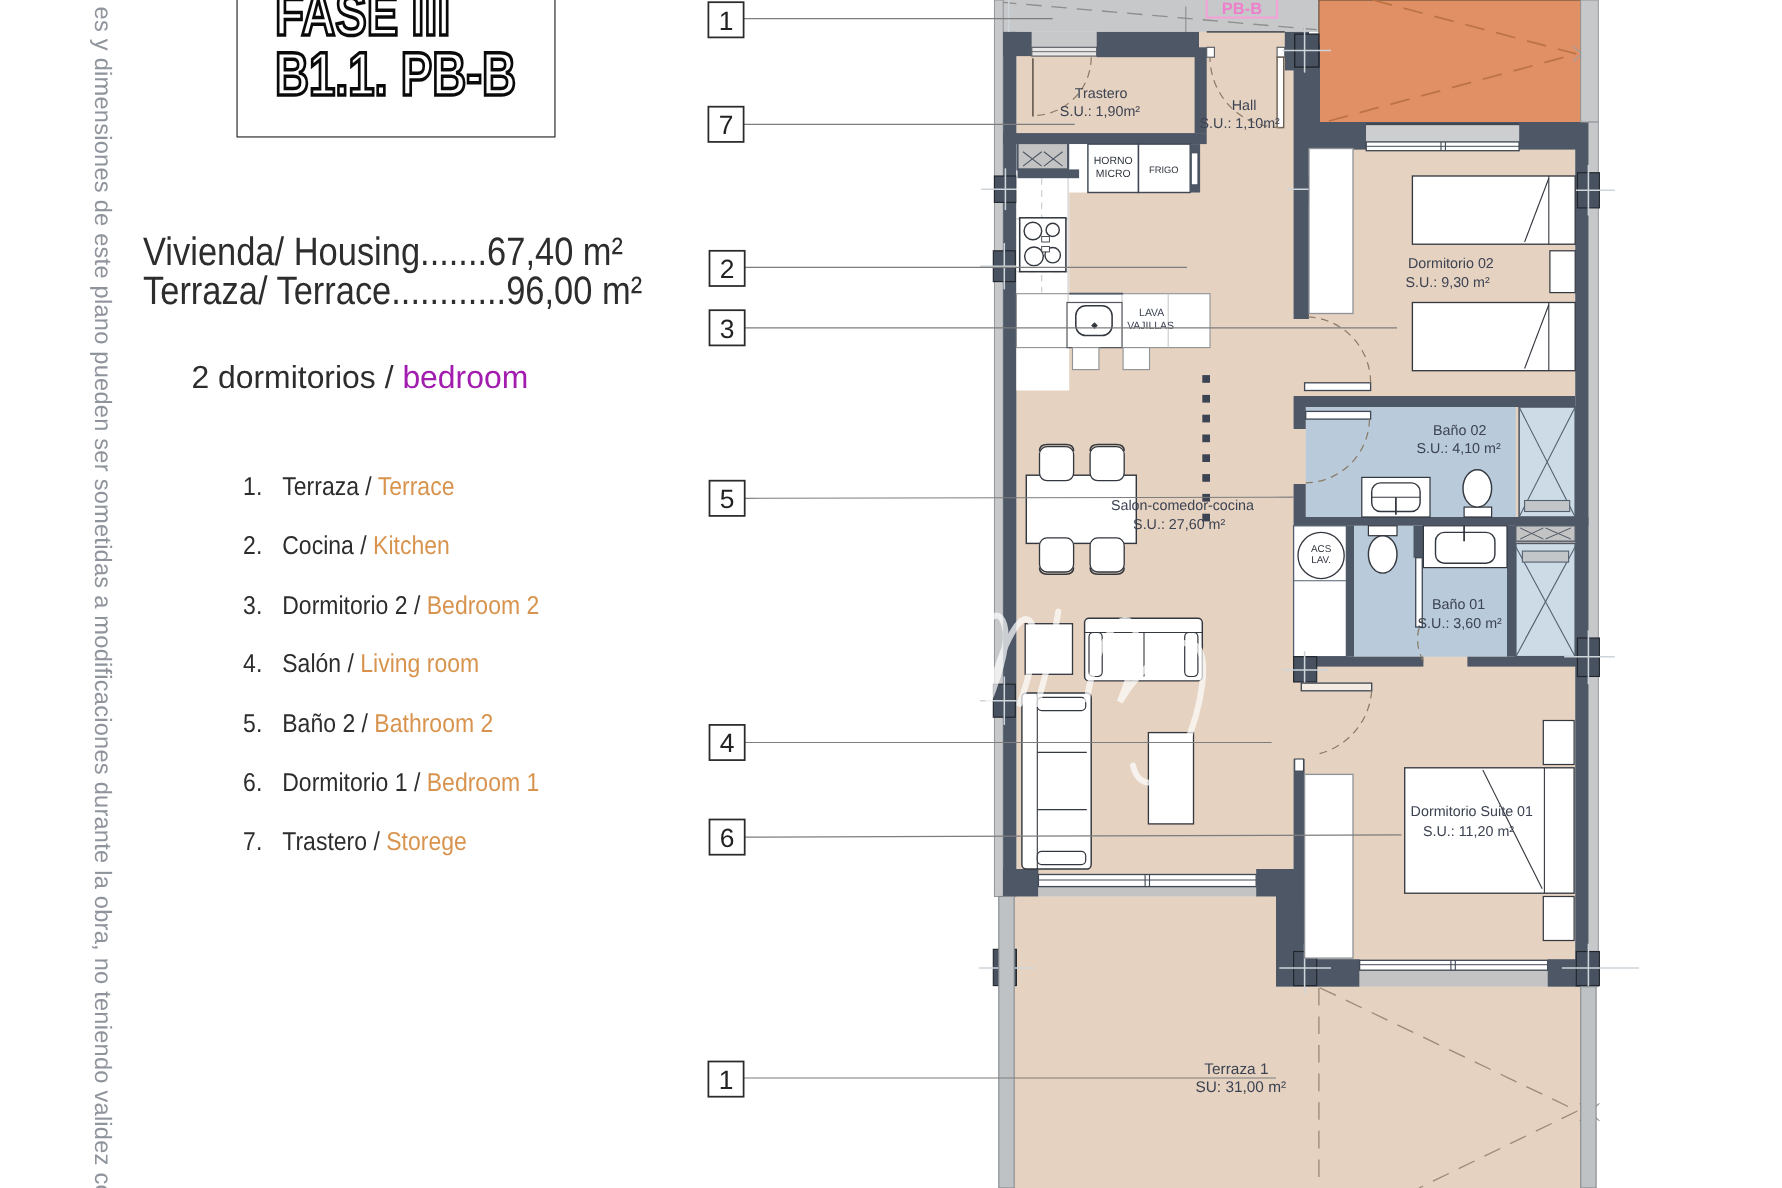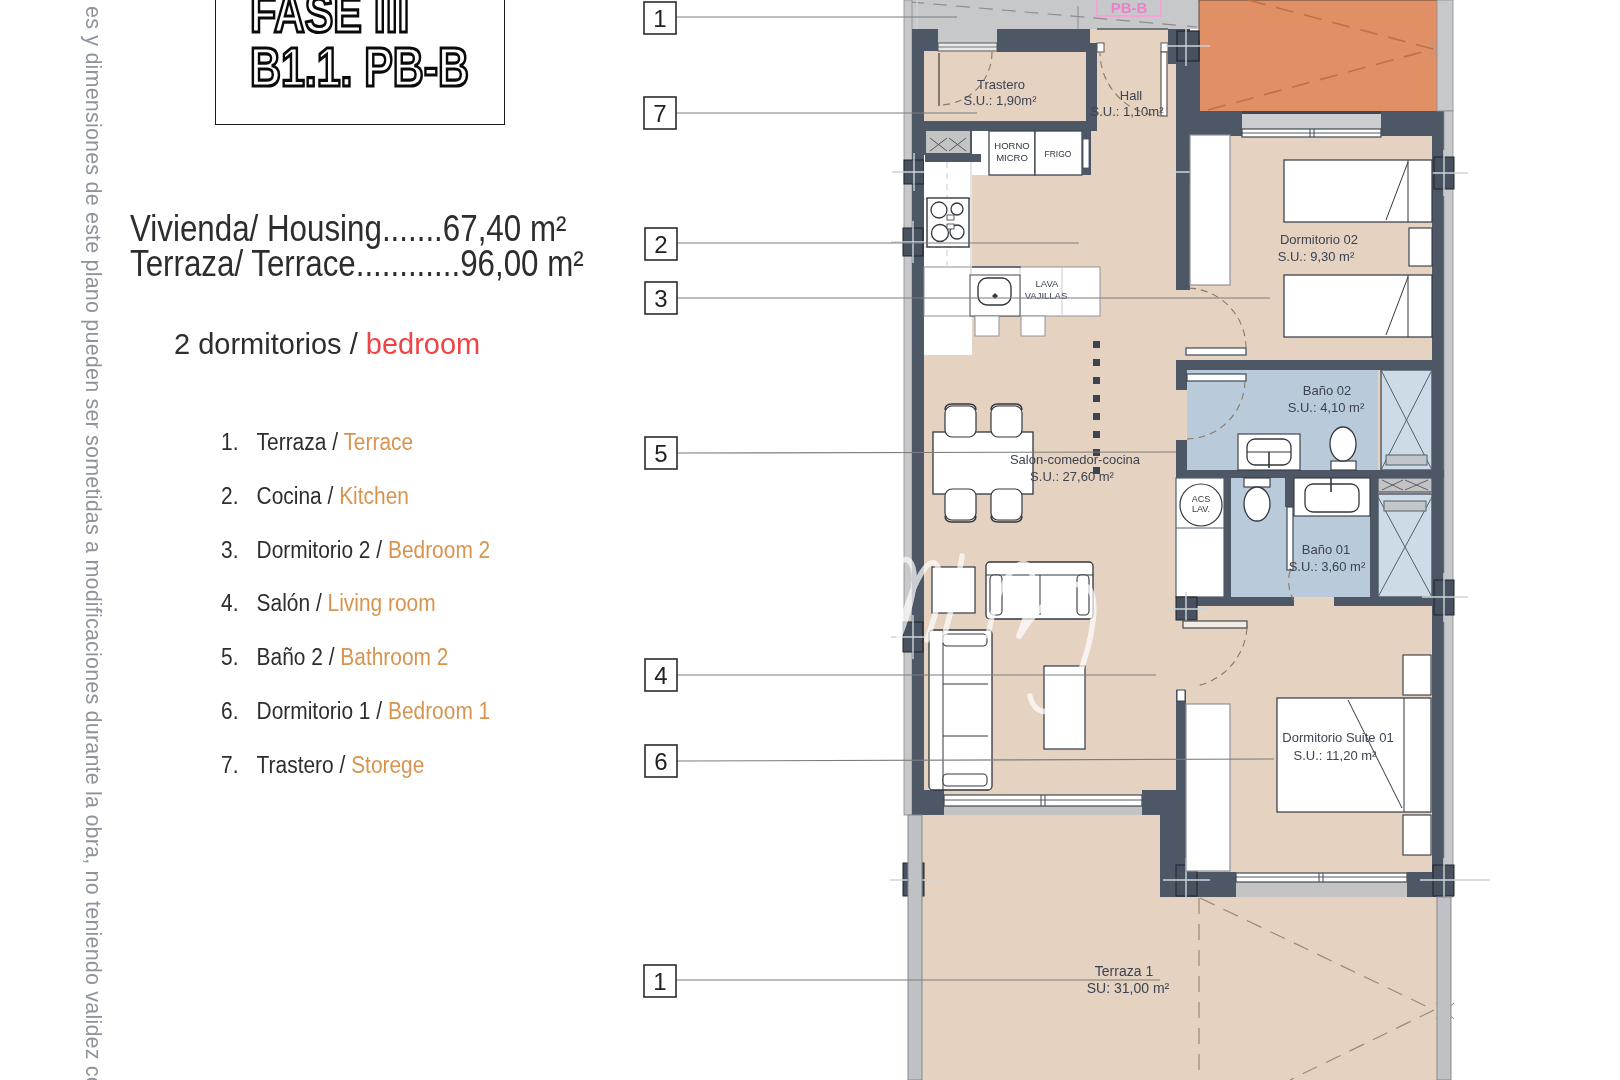--- a/index.html
+++ b/index.html
@@ -23,21 +23,21 @@
 <div class="abs" style="left:215px;top:-16px;width:288px;height:139px;border:1.5px solid #1a1a1a;background:#fff;"></div>
 
 <div class="abs ol" style="left:250px;top:-20px;font-size:56px;transform:scaleX(0.765);transform-origin:0 0;">FASE III</div>
 
 <div class="abs ol" style="left:250px;top:34px;font-size:56px;transform:scaleX(0.765);transform-origin:0 0;">B1.1. PB-B</div>
 
 <div class="abs" style="left:130px;top:208px;font-size:36px;color:#2d2d2d;white-space:nowrap;transform:scaleX(0.87);transform-origin:0 0;">Vivienda/ Housing.......67,40 m²</div>
 
 <div class="abs" style="left:130px;top:243px;font-size:36px;color:#2d2d2d;white-space:nowrap;transform:scaleX(0.87);transform-origin:0 0;">Terraza/ Terrace............96,00 m²</div>
 
-<div class="abs" style="left:174px;top:328px;font-size:29px;color:#2d2d2d;white-space:nowrap;">2 dormitorios / <span style="color:#ef4444;">bedroom</span></div>
+<div class="abs" style="left:174px;top:328px;font-size:29px;color:#2d2d2d;white-space:nowrap;">2 dormitorios / <span style="color:#a21caf;">bedroom</span></div>
 
 <div class="abs" style="left:221px;top:416px;font-size:23.5px;color:#2d2d2d;line-height:53.8px;white-space:nowrap;transform:scaleX(0.89);transform-origin:0 0;">
 <div><span class="num">1.</span>Terraza / <span style="color:#d8944e;">Terrace</span></div>
 <div><span class="num">2.</span>Cocina / <span style="color:#d8944e;">Kitchen</span></div>
 <div><span class="num">3.</span>Dormitorio 2 / <span style="color:#d8944e;">Bedroom 2</span></div>
 <div><span class="num">4.</span>Salón / <span style="color:#d8944e;">Living room</span></div>
 <div><span class="num">5.</span>Baño 2 / <span style="color:#d8944e;">Bathroom 2</span></div>
 <div><span class="num">6.</span>Dormitorio 1 / <span style="color:#d8944e;">Bedroom 1</span></div>
 <div><span class="num">7.</span>Trastero / <span style="color:#d8944e;">Storege</span></div>
 </div>

